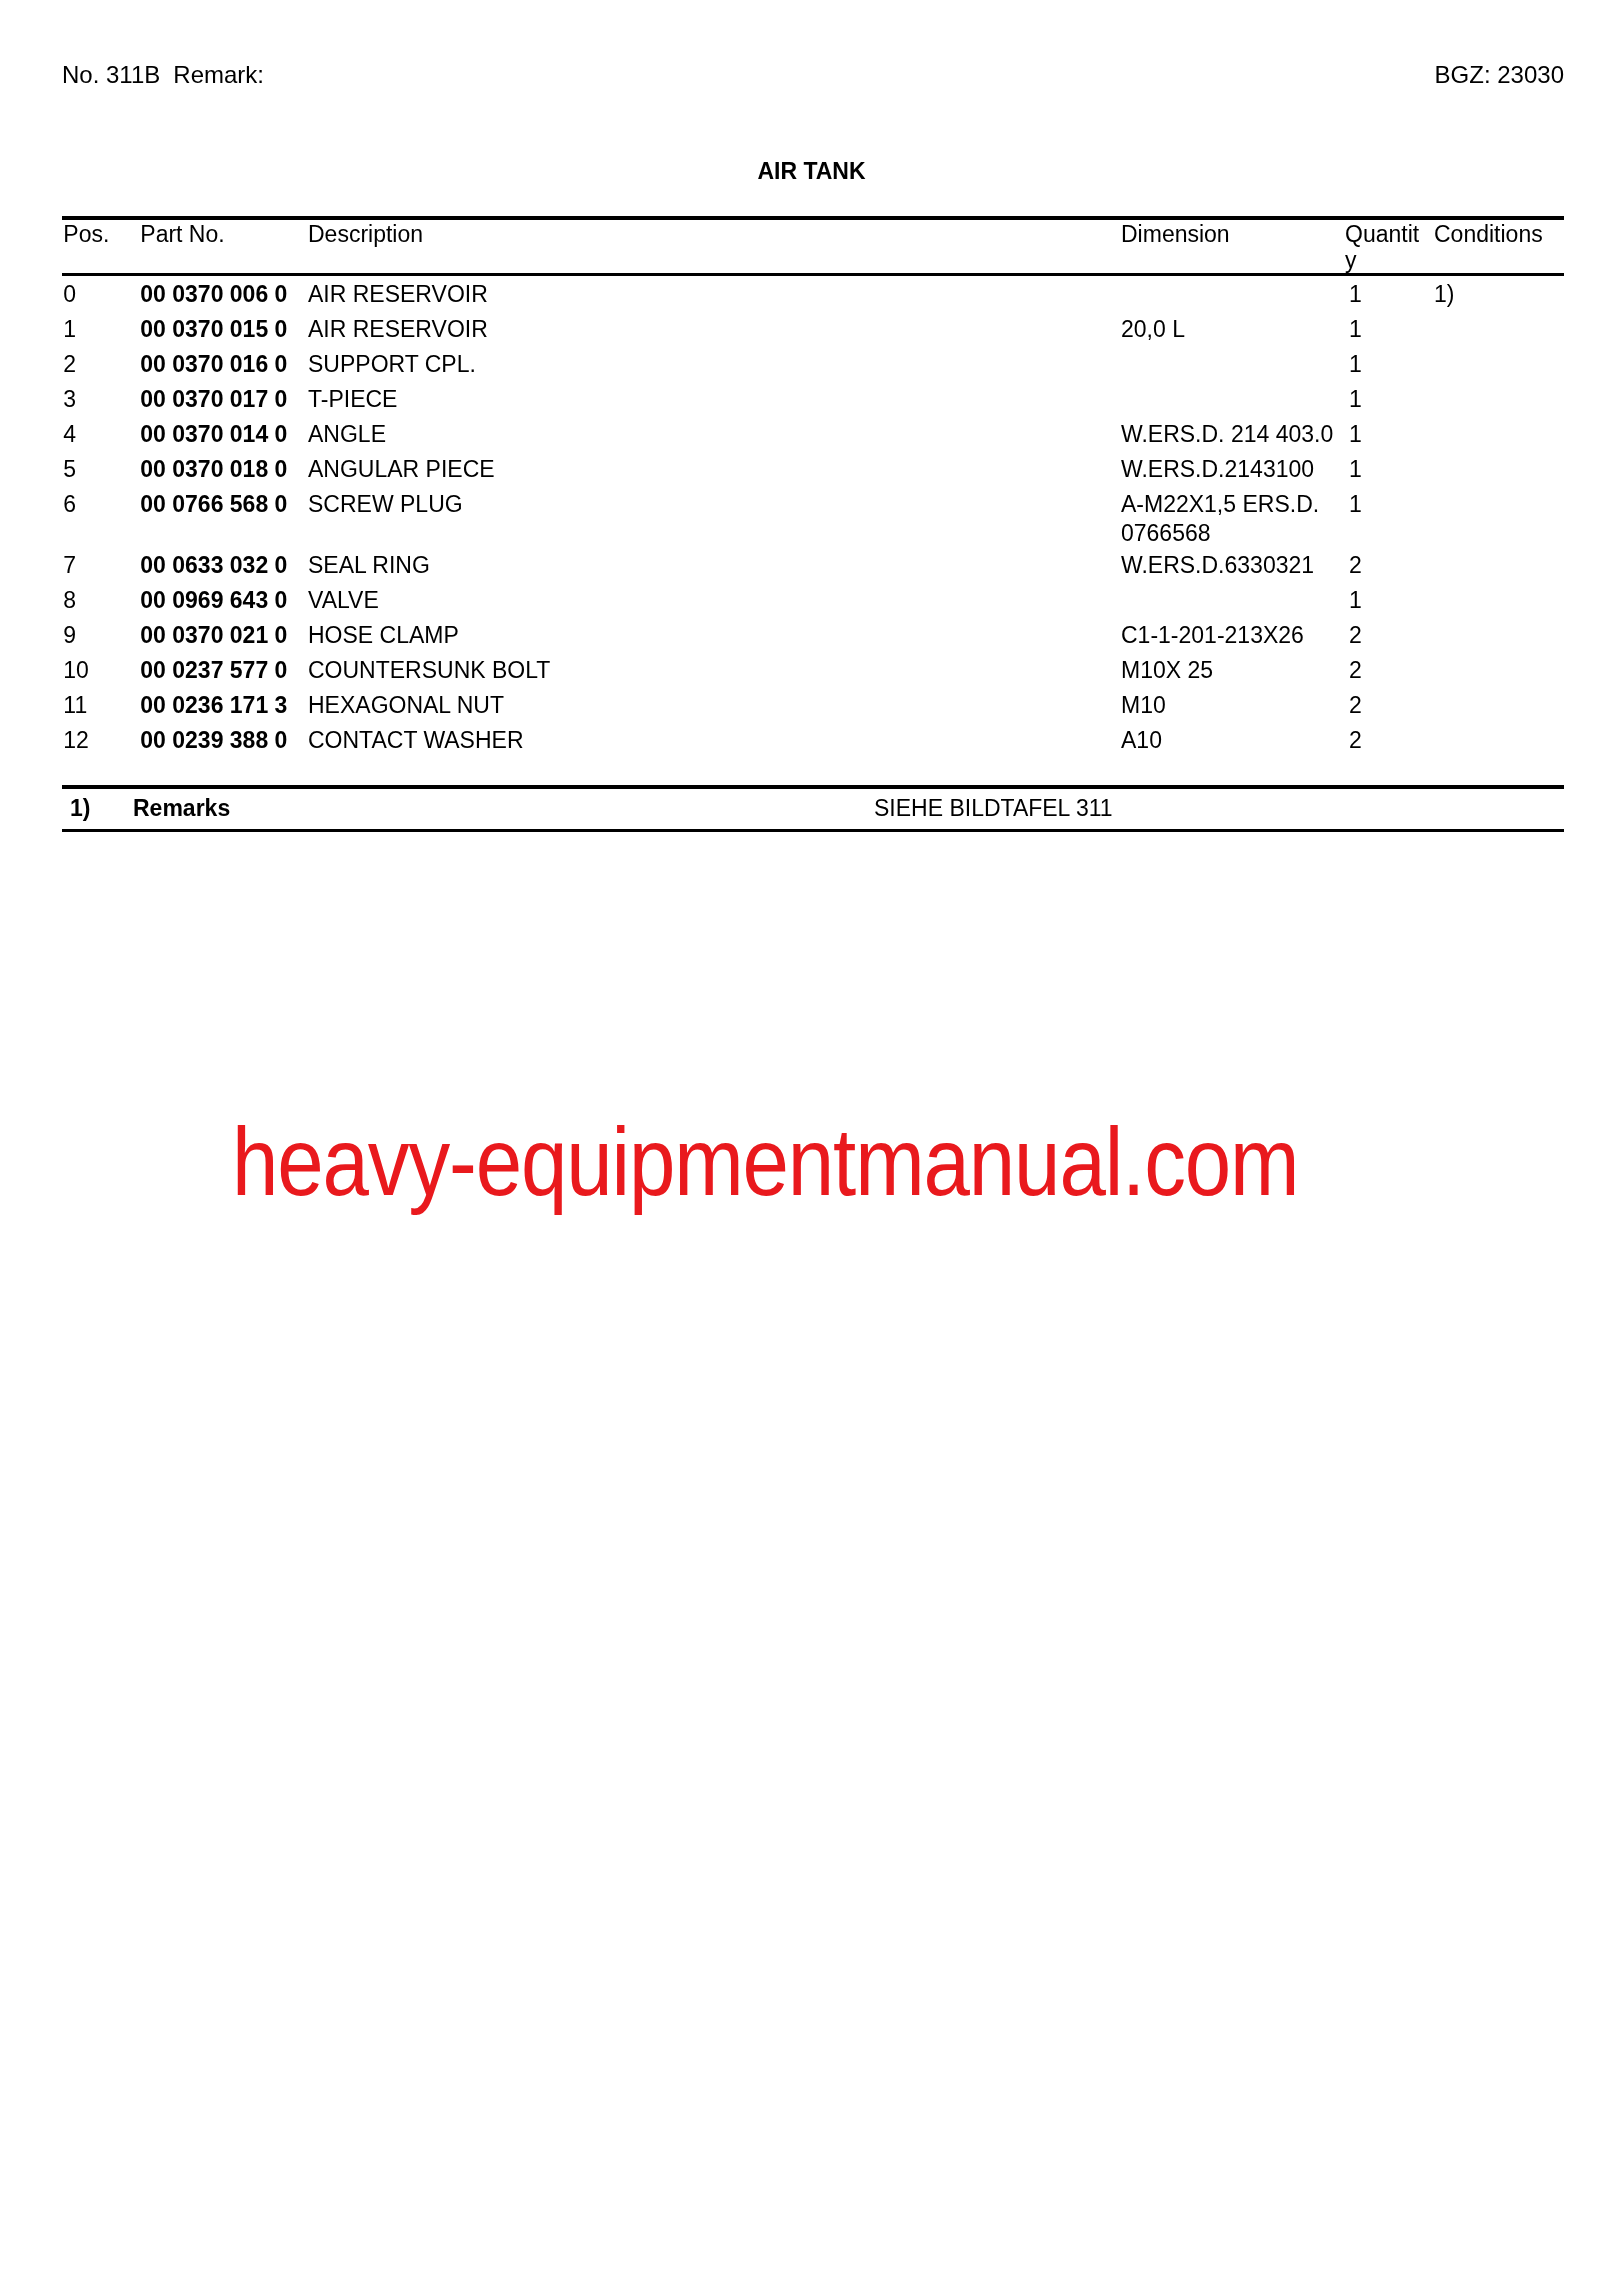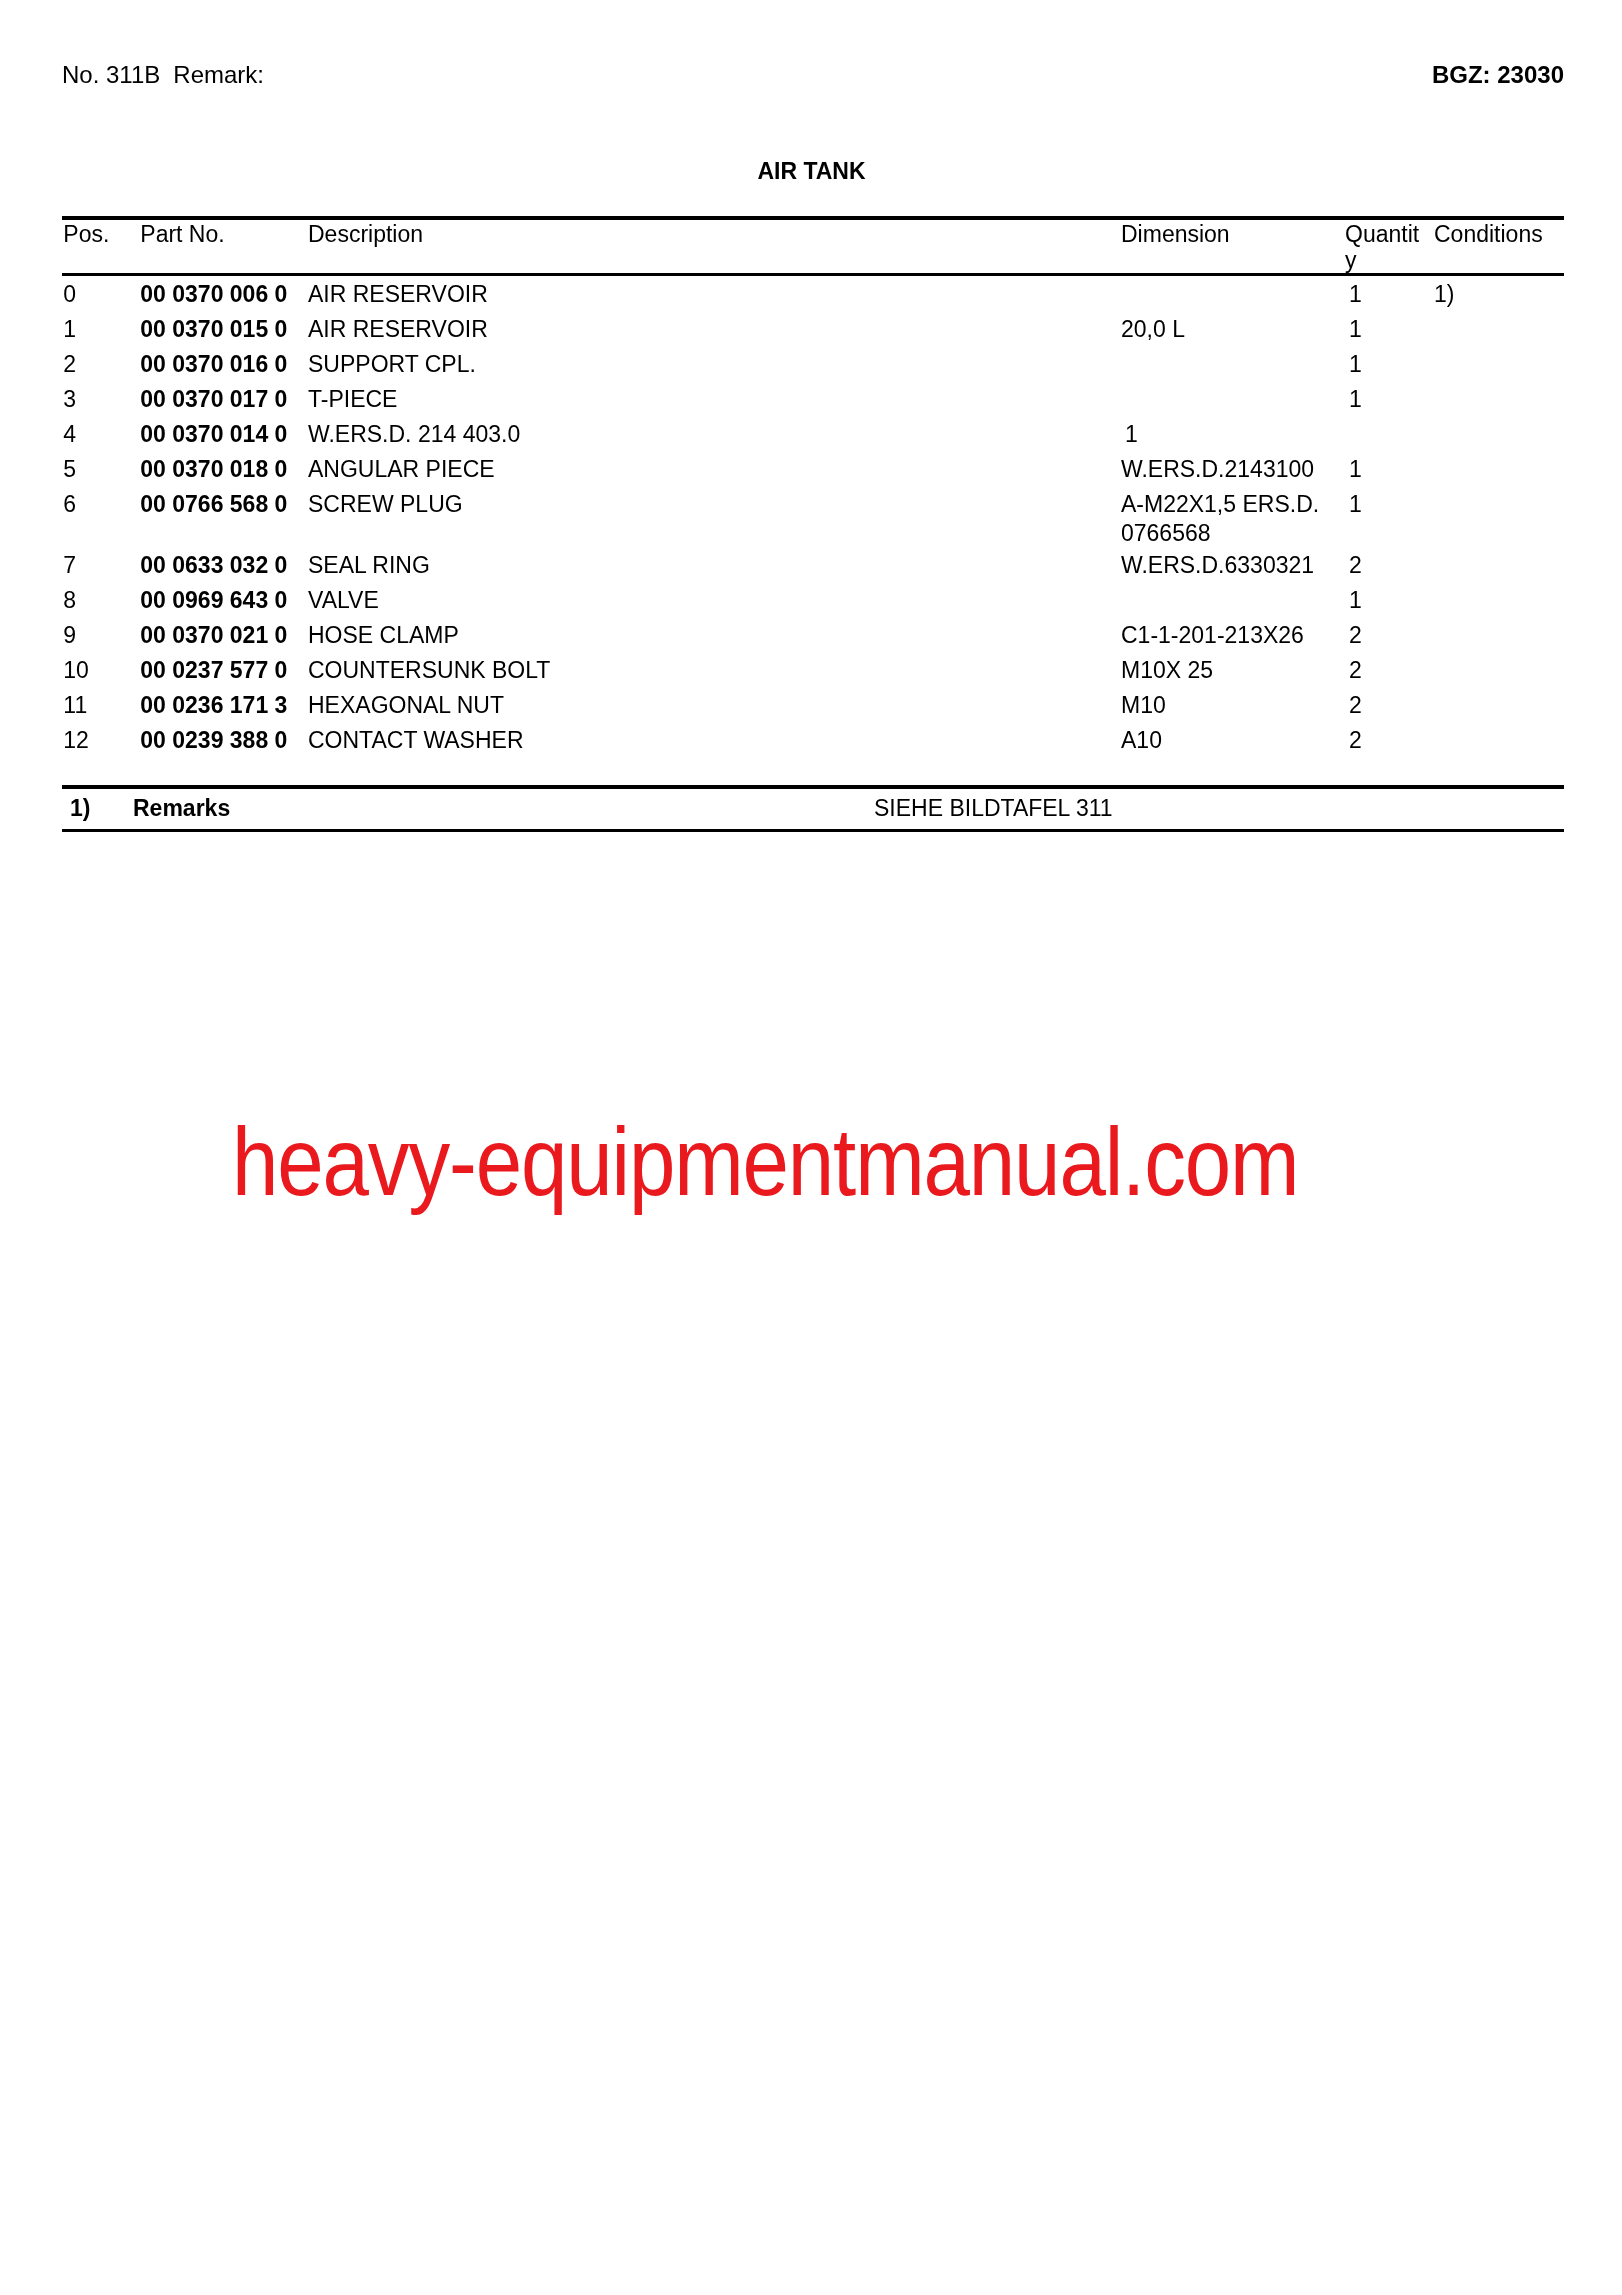--- a/index.html
+++ b/index.html
@@ -14,21 +14,21 @@
   }
   
   .top-header{
     position:absolute;
     left:62px; top:62px; width:1502px;
     display:flex; align-items:baseline;
     font-size:24px; line-height:26px;
   }
   .top-header .doc-no{white-space:pre;}
   .top-header .remark-label{margin-left:13px;}
-  .top-header .bgz{margin-left:auto;font-weight:bold;}
+  .top-header .bgz{margin-left:auto;}
   
   .title{
     position:absolute;
     left:0; top:154px; width:1623px;
     text-align:center;
     font-size:23px; line-height:34px; font-weight:bold;
   }
   
   .parts-table{
     position:absolute;
@@ -149,20 +149,21 @@
     <div class="td c-part">00 0370 017 0</div>
     <div class="td c-desc">T-PIECE</div>
     <div class="td c-dim"></div>
     <div class="td c-qty">1</div>
     <div class="td c-cond"></div>
   </div>
 
   <div class="tr">
     <div class="td c-pos">4</div>
     <div class="td c-part">00 0370 014 0</div>
+    <div class="td c-desc">ANGLE</div>
     <div class="td c-dim">W.ERS.D. 214 403.0</div>
     <div class="td c-qty">1</div>
     <div class="td c-cond"></div>
   </div>
 
   <div class="tr">
     <div class="td c-pos">5</div>
     <div class="td c-part">00 0370 018 0</div>
     <div class="td c-desc">ANGULAR PIECE</div>
     <div class="td c-dim">W.ERS.D.2143100</div>

